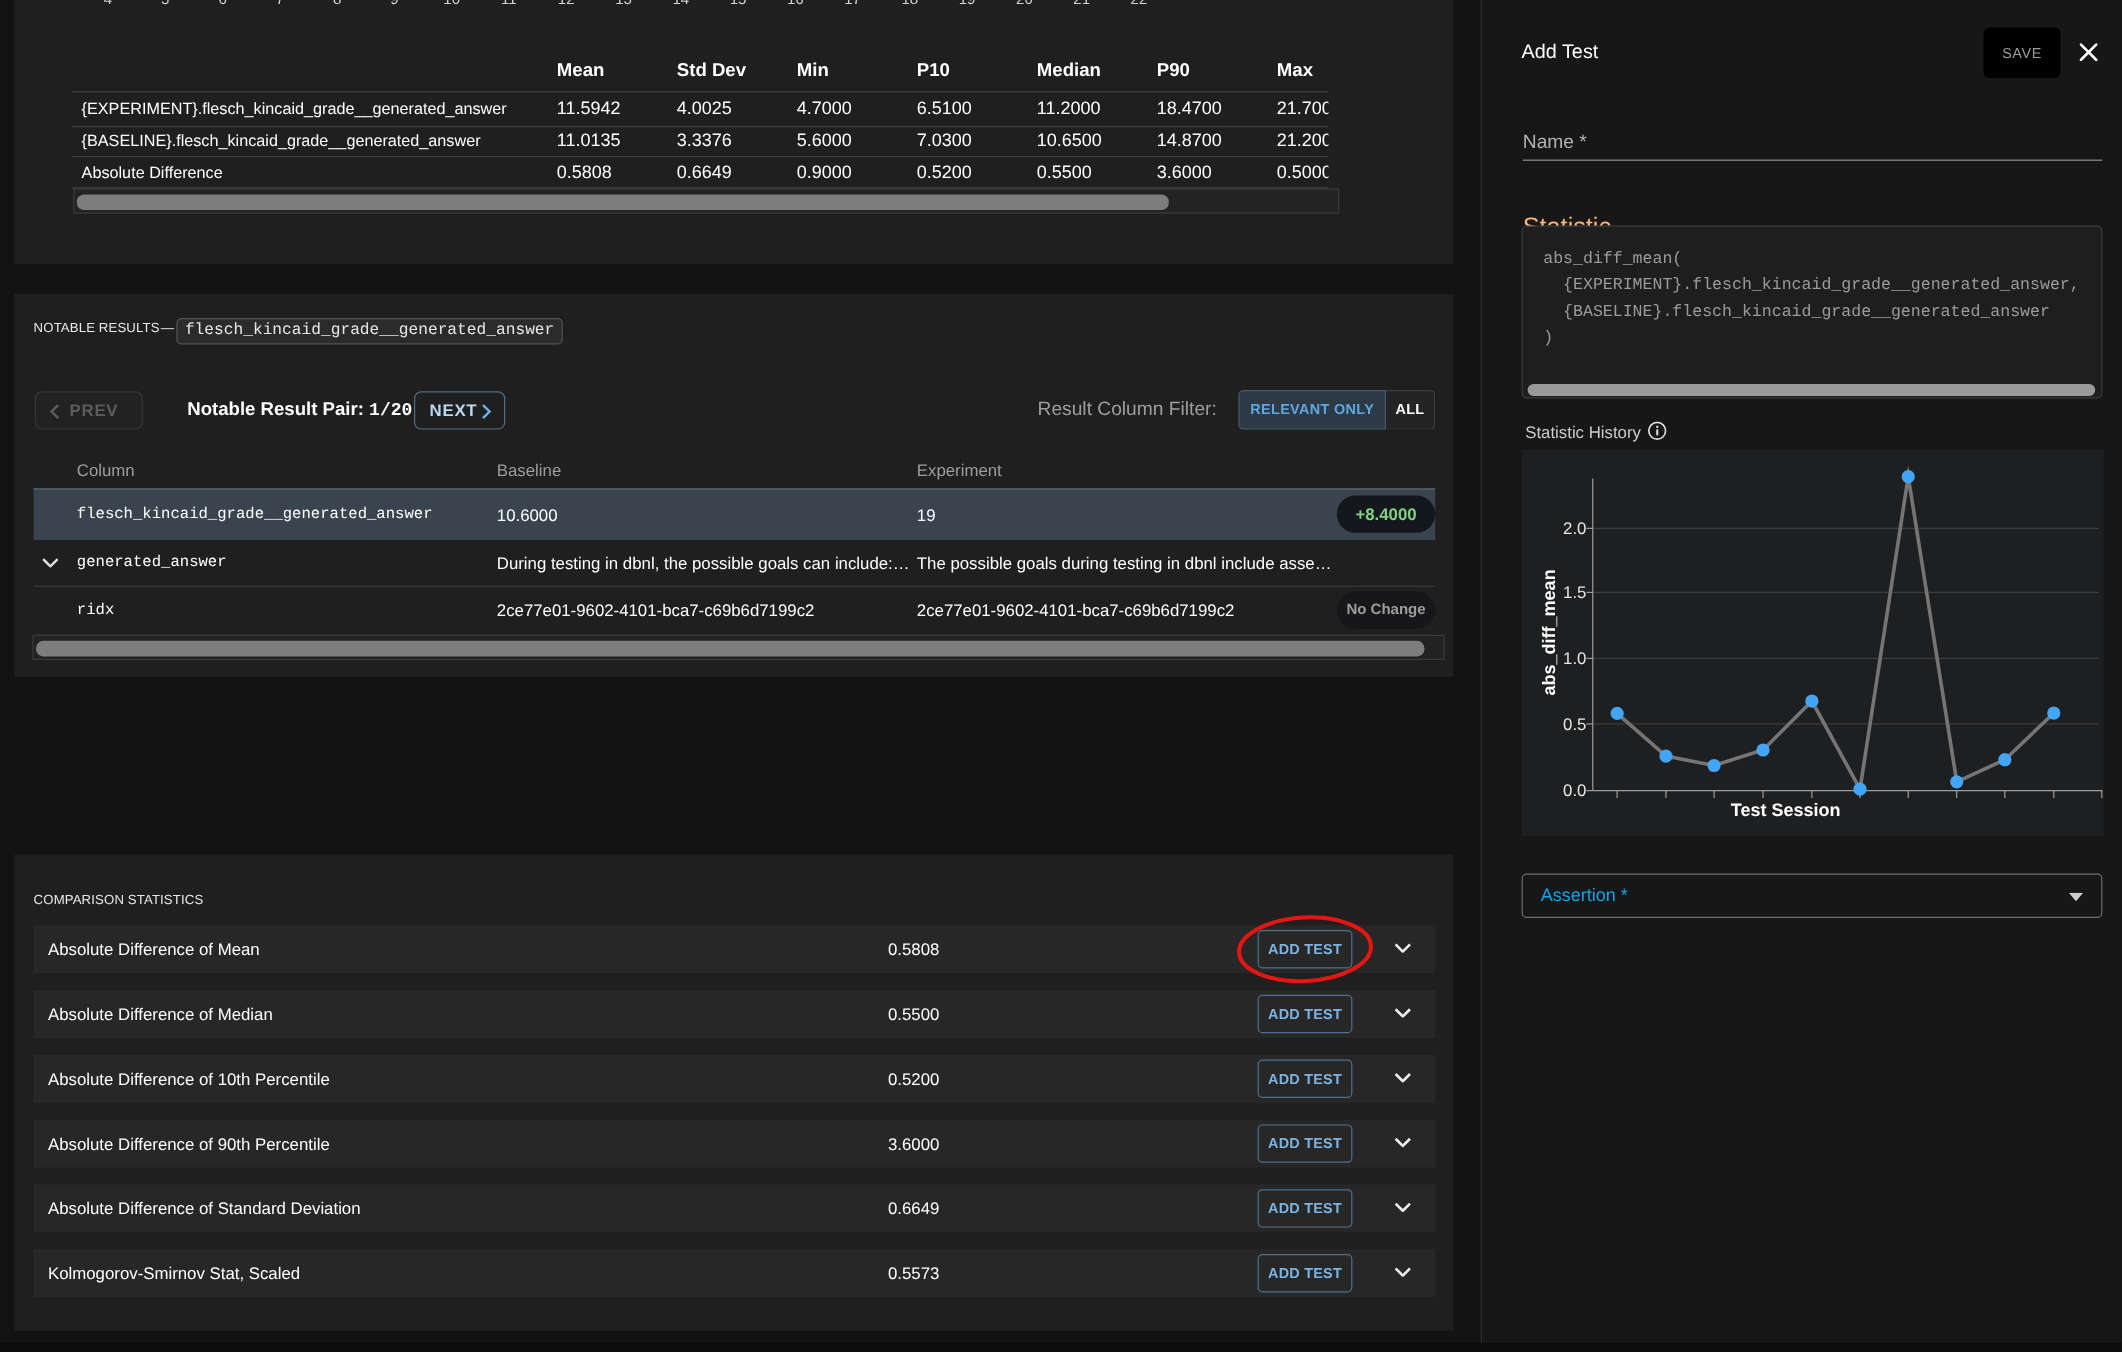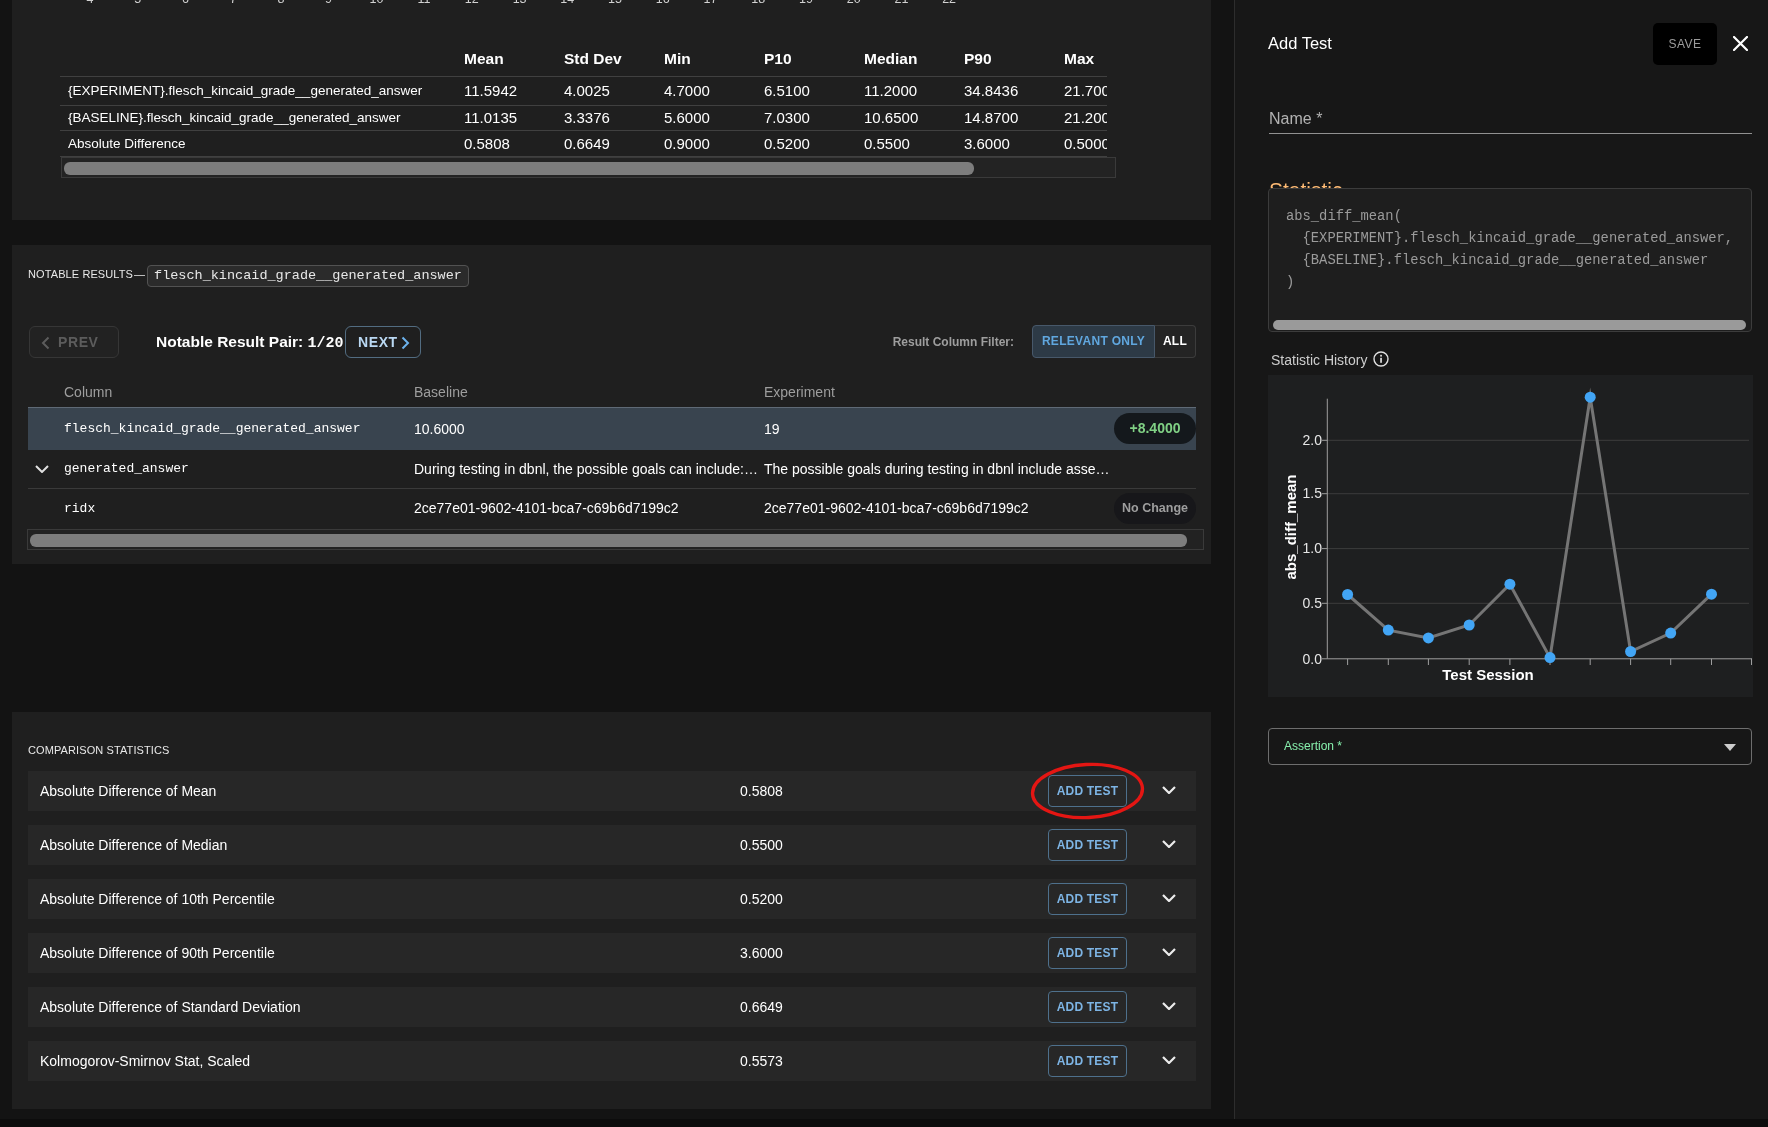--- a/index.html
+++ b/index.html
@@ -52,21 +52,21 @@
       <span class="abs hcell" style="left:1004px;">Max</span>
     </div>
     <div class="abs tline" style="top:76px;"></div>
     <div class="abs trow" style="top:77px; height:28px; line-height:28px;">
       <span class="abs rlabel">{EXPERIMENT}.flesch_kincaid_grade__generated_answer</span>
       <span class="abs ncell" style="left:404px;">11.5942</span>
       <span class="abs ncell" style="left:504px;">4.0025</span>
       <span class="abs ncell" style="left:604px;">4.7000</span>
       <span class="abs ncell" style="left:704px;">6.5100</span>
       <span class="abs ncell" style="left:804px;">11.2000</span>
-      <span class="abs ncell" style="left:904px;">34.8436</span>
+      <span class="abs ncell" style="left:904px;">18.4700</span>
       <span class="abs ncell" style="left:1004px;">21.7000</span>
     </div>
     <div class="abs tline" style="top:105px;"></div>
     <div class="abs trow" style="top:106px; height:24px; line-height:24px;">
       <span class="abs rlabel">{BASELINE}.flesch_kincaid_grade__generated_answer</span>
       <span class="abs ncell" style="left:404px;">11.0135</span>
       <span class="abs ncell" style="left:504px;">3.3376</span>
       <span class="abs ncell" style="left:604px;">5.6000</span>
       <span class="abs ncell" style="left:704px;">7.0300</span>
       <span class="abs ncell" style="left:804px;">10.6500</span>
@@ -101,21 +101,21 @@
         </svg>
       <span class="abs" style="left:28px; top:0; line-height:31px; font-size:14px; font-weight:bold; letter-spacing:0.6px; color:#5c5c5c;">PREV</span>
     </div>
     <div class="abs" style="left:144px; top:81px; height:32px; line-height:32px; font-size:15.5px; font-weight:bold;">Notable Result Pair: <span class="mono" style="font-size:15px;">1/20</span></div>
     <div class="abs" style="left:333px; top:81px; width:76px; height:32px; border:1px solid rgba(144,202,249,0.45); border-radius:6px;">
       <span class="abs" style="left:12px; top:0; line-height:31px; font-size:14px; font-weight:bold; letter-spacing:0.6px; color:#bad8f2;">NEXT</span>
       <svg class="abs" style="left:55px; top:9px;" width="9" height="14" viewBox="0 0 9 14">
           <path d="M1.5 1.5 L7 7 L1.5 12.5" fill="none" stroke="#6cb2ec" stroke-width="2"></path>
         </svg>
     </div>
-    <div class="abs grey" style="left:712px; top:81px; width:290px; height:32px; line-height:32px; font-size:12px; text-align:right;font-weight:bold;">Result Column Filter:</div>
+    <div class="abs grey" style="left:712px; top:81px; width:290px; height:32px; line-height:32px; font-size:16px; text-align:right;">Result Column Filter:</div>
     <div class="abs" style="left:1020px; top:80px; width:164px; height:33px;">
       <div class="abs" style="left:0; top:0; width:123px; height:33px; background:#2d3a46; border:1px solid #47586a; border-radius:4px 0 0 4px; text-align:center; line-height:31px; font-size:12px; font-weight:bold; letter-spacing:0.3px; color:#60a7df;">RELEVANT ONLY</div>
       <div class="abs" style="left:123px; top:0; width:41px; height:33px; background:#242424; border:1px solid #3c3c3c; border-left:none; border-radius:0 4px 4px 0; text-align:center; line-height:31px; font-size:12px; font-weight:bold; letter-spacing:0.3px; color:#fff;">ALL</div>
     </div>
 
     <div class="abs grey" style="left:52px; top:132px; height:30px; line-height:30px; font-size:14px;">Column</div>
     <div class="abs grey" style="left:402px; top:132px; height:30px; line-height:30px; font-size:14px;">Baseline</div>
     <div class="abs grey" style="left:752px; top:132px; height:30px; line-height:30px; font-size:14px;">Experiment</div>
 
     <div class="abs" style="left:16px; top:162px; width:1168px; height:43px; background:#39444f; border-top:1px solid #5f6a76;">
@@ -275,21 +275,21 @@
         <text x="54" y="178.3" font-size="14" fill="#e6e6e6" text-anchor="end" font-family="Liberation Sans, sans-serif">1.0</text>
         <text x="54" y="233" font-size="14" fill="#e6e6e6" text-anchor="end" font-family="Liberation Sans, sans-serif">0.5</text>
         <text x="54" y="288.5" font-size="14" fill="#e6e6e6" text-anchor="end" font-family="Liberation Sans, sans-serif">0.0</text>
 
         <text x="220" y="305" font-size="15" font-weight="bold" fill="#fff" text-anchor="middle" font-family="Liberation Sans, sans-serif">Test Session</text>
         <text x="0" y="0" font-size="15" font-weight="bold" fill="#fff" text-anchor="middle" font-family="Liberation Sans, sans-serif" transform="translate(28,152) rotate(-90)">abs_diff_mean</text>
       </svg>
     </div>
 
     <div class="abs" style="left:33px; top:728px; width:484px; height:37px; border:1px solid #6e6e6e; border-radius:4px;">
-      <span class="abs" style="left:15px; top:0; line-height:35px; font-size:12px; color:#86efac;">Assertion&nbsp;*</span>
+      <span class="abs" style="left:15px; top:0; line-height:35px; font-size:15px; color:#0ea5e9;">Assertion&nbsp;*</span>
       <svg class="abs" style="left:455px; top:15px;" width="12" height="7" viewBox="0 0 12 7">
           <path d="M0 0 H12 L6 7 Z" fill="#cdcdcd"></path>
         </svg>
     </div>
   </div>
 
   <div class="abs" style="left:0; top:1119px; width:1768px; height:8px; background:#0c0c0c;"></div>
 </div>
 
 <style>

